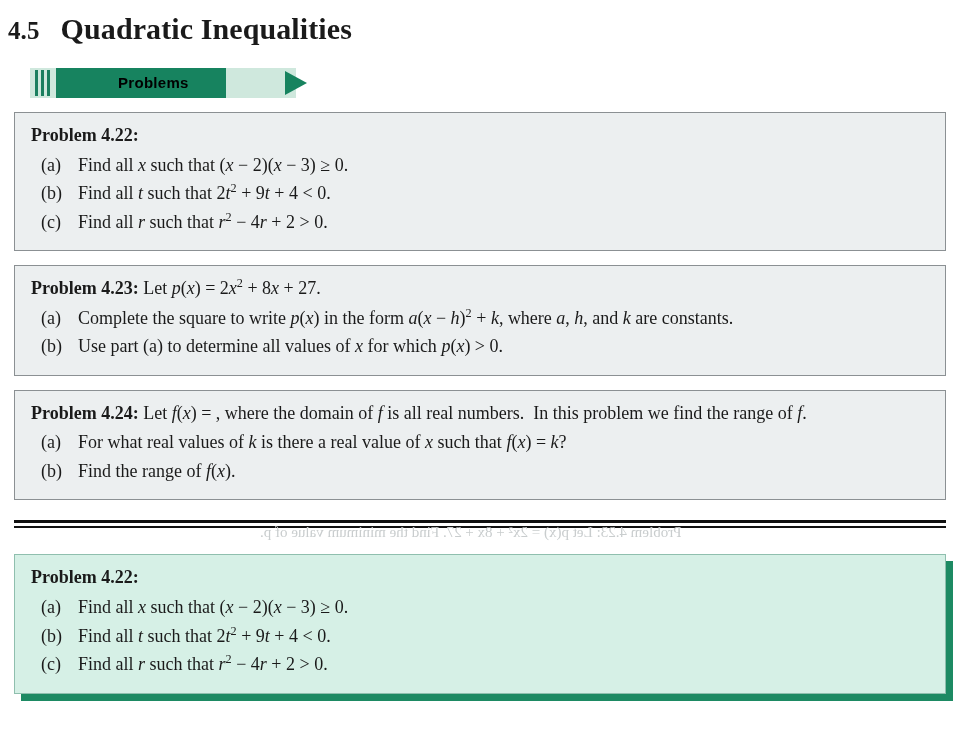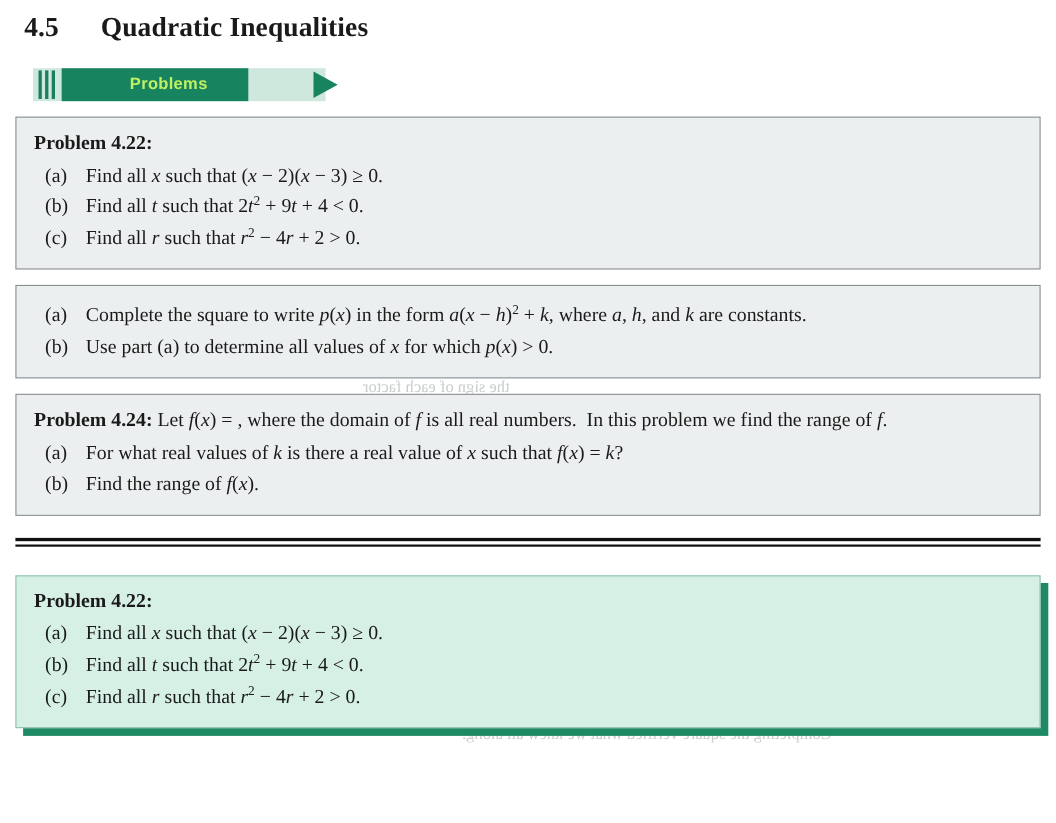--- a/index.html
+++ b/index.html
@@ -20,28 +20,28 @@
     width: 960px;
     height: 748px;
     padding: 0;
     box-sizing: border-box;
   }
 
   
   .section-head {
     display: flex;
     align-items: baseline;
-    gap: 38px;
+    gap: 21px;
     font-weight: bold;
     font-size: 25px;
-    margin: 12px 0 0 22px;
+    margin: 12px 0 0 8px;
     letter-spacing: 0.1px;
   }
   .section-number { font-size: 25px; }
-  .section-title { font-size: 25px; }
+  .section-title { font-size: 30px; }
 
   
   .banner-wrap {
     margin: 22px 0 0 30px;
     position: relative;
     height: 30px;
     width: 300px;
   }
   .banner-stripes {
     position: absolute;
@@ -60,21 +60,21 @@
   .banner-stripes i:nth-child(2){ left: 11px; }
   .banner-stripes i:nth-child(3){ left: 17px; }
   .banner-bar {
     position: absolute;
     left: 26px; top: 0;
     width: 170px; height: 30px;
     background: #17835f;
   }
   .banner-bar span {
     display: block;
-    color: #bef264;
+    color: #000000;
     font-family: "Liberation Sans", sans-serif;
     font-weight: bold;
     font-size: 15px;
     line-height: 30px;
     padding-left: 62px;
     letter-spacing: 0.3px;
   }
   .banner-tail {
     position: absolute;
     left: 196px; top: 0;
@@ -203,20 +203,24 @@
         <span class="part-text">Find all <i class="v">t</i> such that 2<i class="v">t</i><sup>2</sup> + 9<i class="v">t</i> + 4 &lt; 0.</span>
       </div>
       <div class="part">
         <span class="part-label">(c)</span>
         <span class="part-text">Find all <i class="v">r</i> such that <i class="v">r</i><sup>2</sup> − 4<i class="v">r</i> + 2 &gt; 0.</span>
       </div>
     </div>
   </div>
 
   <div class="prob-box">
+    <div class="prob-lead">
+      <span class="prob-title">Problem 4.23:</span>
+      <span> Let <i class="v">p</i>(<i class="v">x</i>) = 2<i class="v">x</i><sup>2</sup> + 8<i class="v">x</i> + 27.</span>
+    </div>
     <div class="parts">
       <div class="part">
         <span class="part-label">(a)</span>
         <span class="part-text">Complete the square to write <i class="v">p</i>(<i class="v">x</i>) in the form <i class="v">a</i>(<i class="v">x</i> − <i class="v">h</i>)<sup>2</sup> + <i class="v">k</i>, where <i class="v">a</i>, <i class="v">h</i>, and <i class="v">k</i> are constants.</span>
       </div>
       <div class="part">
         <span class="part-label">(b)</span>
         <span class="part-text">Use part (a) to determine all values of <i class="v">x</i> for which <i class="v">p</i>(<i class="v">x</i>) &gt; 0.</span>
       </div>
     </div>

